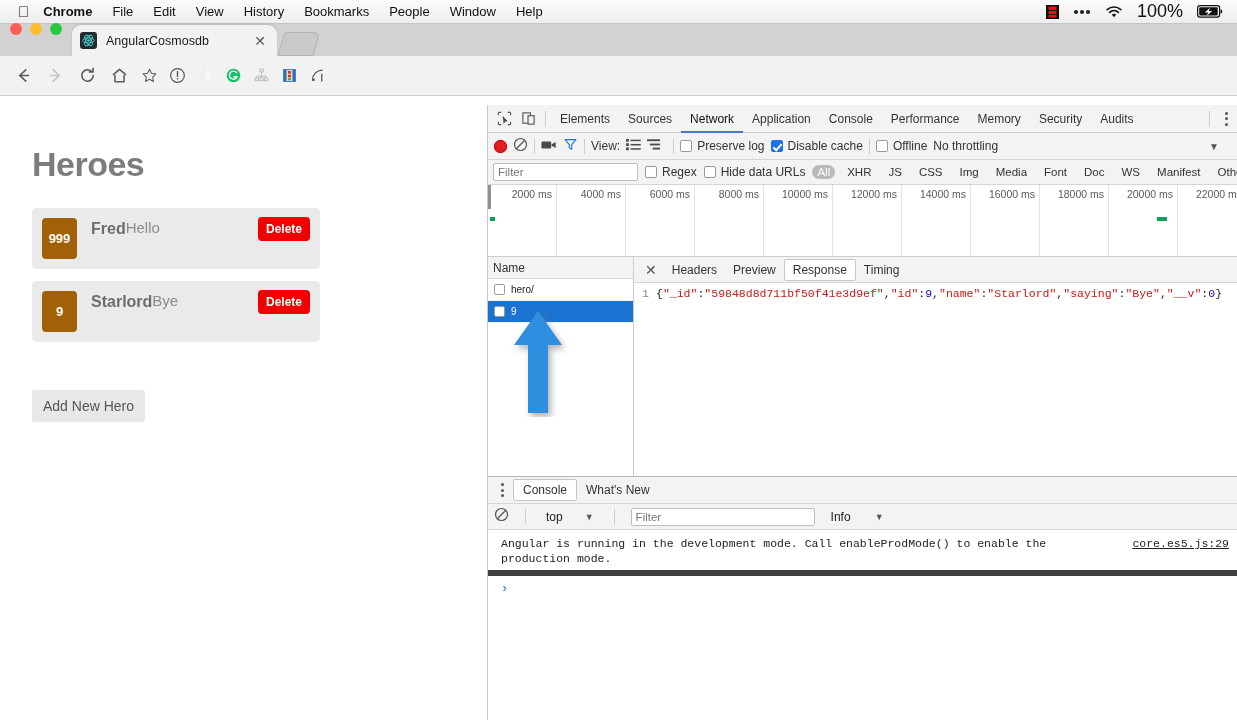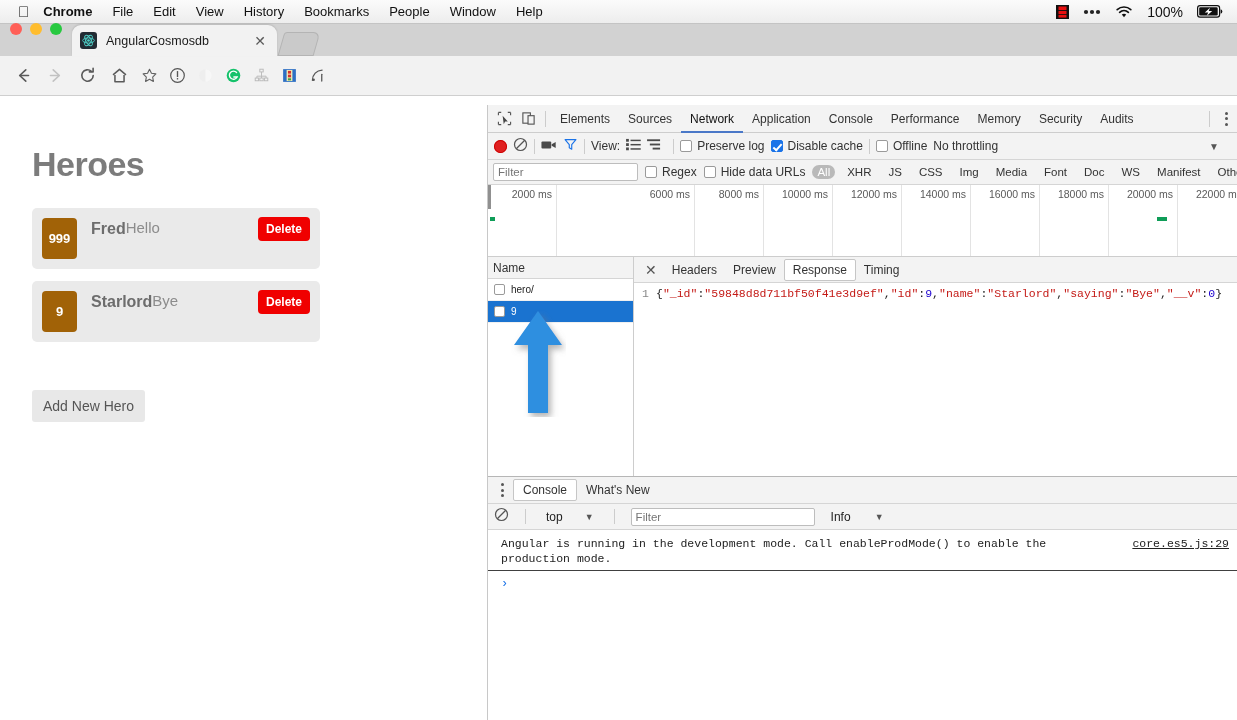--- a/index.html
+++ b/index.html
@@ -18,21 +18,21 @@
     font-size: 13px; color: #111;
   }
   .apple-logo { font-size: 15px; margin: 0 14px 0 10px; line-height: 1; }
   .menu-item { margin-right: 20px; white-space: nowrap; }
   .menu-item.bold { font-weight: bold; }
   .mac-menubar-right {
     margin-left: auto; display: flex; align-items: center; gap: 14px;
     padding-right: 6px;
   }
   .mb-icon { display: flex; align-items: center; }
-  .battery-pct { font-size: 14px; }
+  .battery-pct { font-size: 18px; }
 
   
   .chrome-window {
     position: absolute; top: 24px; left: 0; width: 1237px; height: 696px;
     background: #fff;
   }
   .tabstrip {
     height: 32px; background: #d2d2d2; display: flex; align-items: flex-end;
     padding-left: 10px; position: relative;
   }
@@ -245,21 +245,21 @@
   .console-filter {
     width: 184px; height: 18px; border: 1px solid #bdbdbd; background: #fff;
     font-size: 11.5px; color: #888; padding: 0 4px; border-radius: 2px;
     font-family: "Liberation Sans", sans-serif;
   }
   .level-select { display: flex; align-items: center; gap: 24px; font-size: 12px; color: #222; }
   .console-body { flex: 1; background: #fff; overflow: hidden; }
   .console-msg {
     display: flex; padding: 6px 8px 4px 13px;
     font-family: "Liberation Mono", monospace; font-size: 11.5px;
-    line-height: 15px; color: #222; border-bottom: 1px solid #404040;
+    line-height: 15px; color: #222; border-bottom: 6px solid #404040;
   }
   .console-msg-text { flex: 1; max-width: 610px; }
   .console-link {
     color: #222; text-decoration: underline; white-space: nowrap;
     margin-left: auto; padding-left: 10px;
   }
   .console-prompt {
     padding: 6px 8px 0 13px; font-family: "Liberation Mono", monospace;
     font-size: 12px; color: #1a73e8;
   }
@@ -554,20 +554,23 @@
         <span class="type-pill">Doc</span>
         <span class="type-pill">WS</span>
         <span class="type-pill">Manifest</span>
         <span class="type-pill">Other</span>
       </div>
 
       <div class="timeline">
         <span class="tl-leftbar"></span>
         <div class="tl-tick" style="left:0;width:69px">
             <span>2000 ms</span>
+          </div>
+        <div class="tl-tick" style="left:69px;width:69px">
+            <span>4000 ms</span>
           </div>
         <div class="tl-tick" style="left:138px;width:69px">
             <span>6000 ms</span>
           </div>
         <div class="tl-tick" style="left:207px;width:69px">
             <span>8000 ms</span>
           </div>
         <div class="tl-tick" style="left:276px;width:69px">
             <span>10000 ms</span>
           </div>

